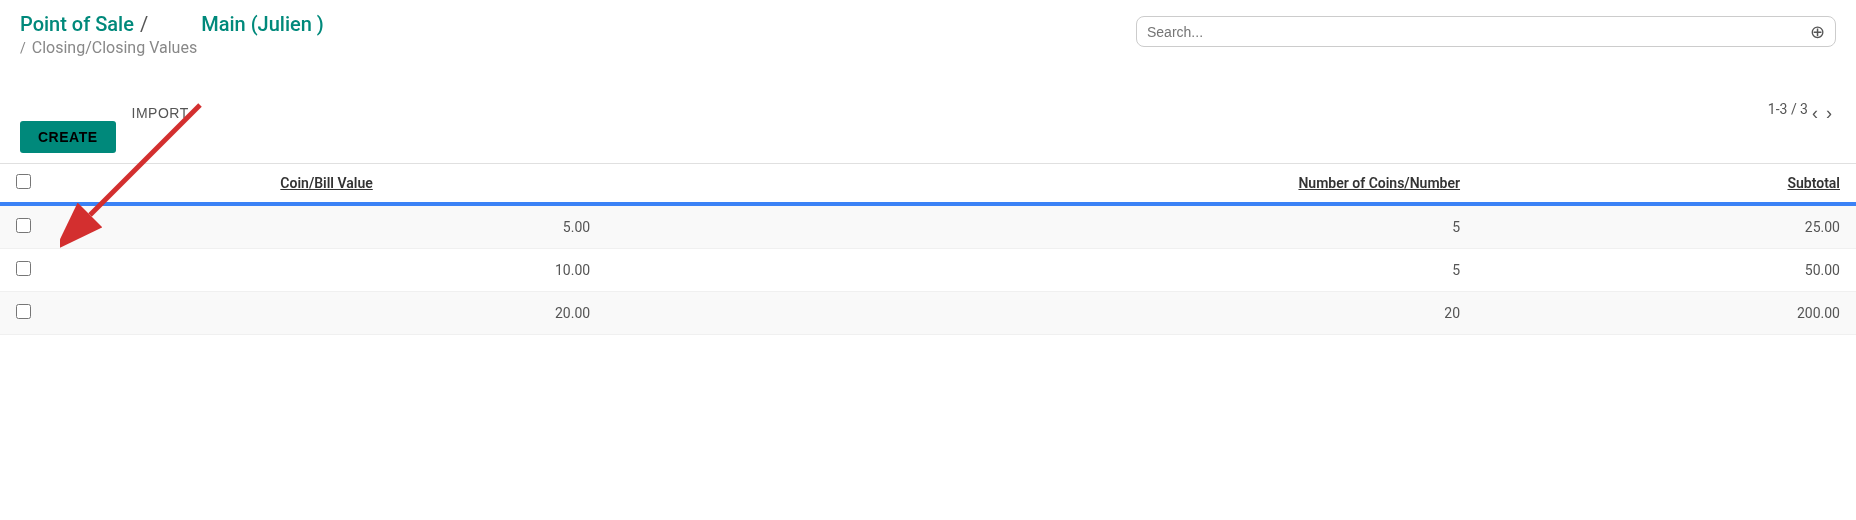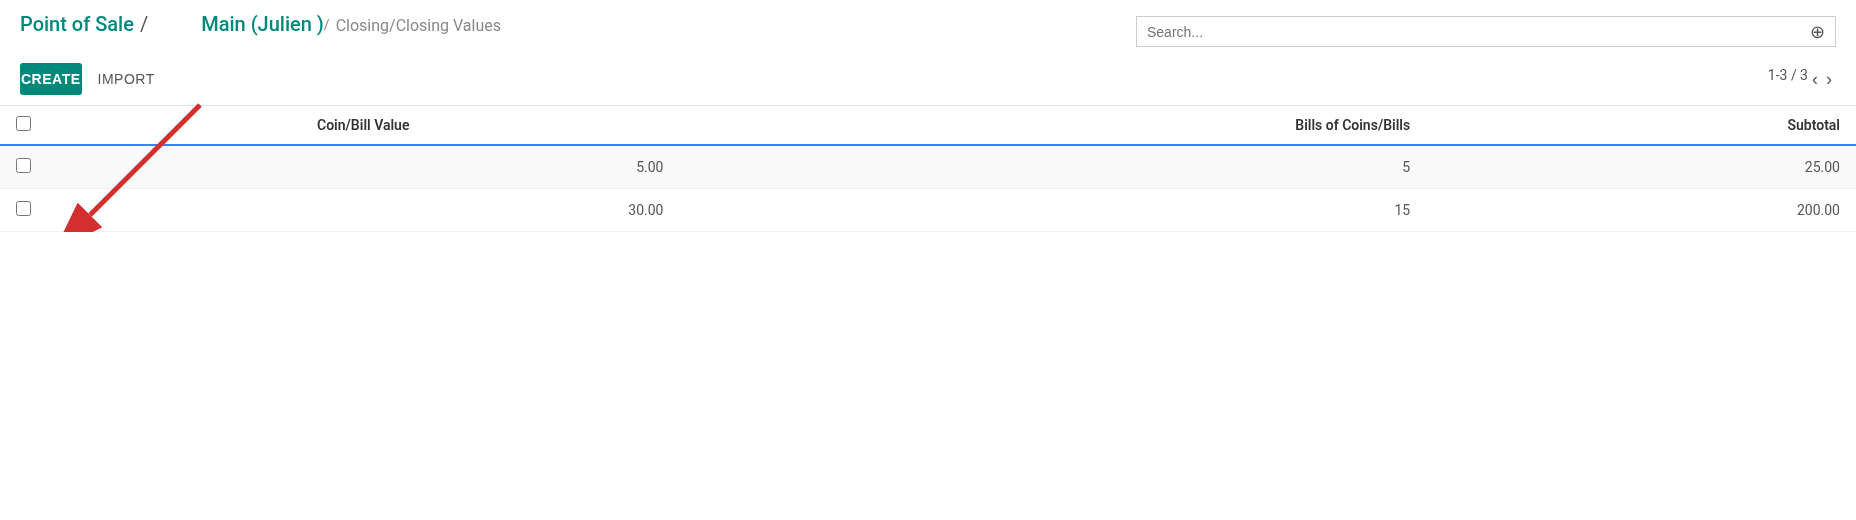--- a/index.html
+++ b/index.html
@@ -1,40 +1,40 @@
 <!DOCTYPE html>
 <html><head>
   <meta charset="utf-8">
   <style>
     * { box-sizing: border-box; margin: 0; padding: 0; }
     body { font-family: 'Roboto', Arial, sans-serif; font-size: 14px; color: #333; background: #fff; }
 
     .header { padding: 12px 20px 6px 20px; display: flex; align-items: flex-start; justify-content: space-between; }
-    .breadcrumb { display: flex; }
+    .breadcrumb { display: flex; flex-direction: column; }
     .breadcrumb-line1 { display: flex; align-items: center; gap: 6px; }
     .breadcrumb-pos { color: #00897b; font-size: 20px; font-weight: 500; text-decoration: none; }
     .breadcrumb-sep { color: #555; font-size: 20px; }
     .breadcrumb-main { color: #00897b; font-size: 20px; font-weight: 500; margin-left: 47px; }
     .breadcrumb-line2 { display: flex; align-items: center; gap: 6px; margin-top: 2px; }
     .breadcrumb-sep2 { color: #888; font-size: 14px; }
     .breadcrumb-sub { color: #888; font-size: 16px; }
 
-    .search-bar { display: flex; align-items: center; border: 1px solid #ccc; border-radius: 0; padding: 4px 10px; width: 700px; margin-top: 4px; }
+    .search-bar { display: flex; align-items: center; border: 1px solid #ccc; border-radius: 8px; padding: 4px 10px; width: 700px; margin-top: 4px; }
     .search-bar input { border: none; outline: none; width: 100%; font-size: 14px; color: #555; background: transparent; }
     .search-icon { color: #555; font-size: 18px; cursor: pointer; }
 
     .toolbar { padding: 10px 20px; display: flex; align-items: center; justify-content: space-between; border-bottom: 1px solid #e0e0e0; }
     .toolbar-left { display: flex; align-items: center; gap: 10px; }
-    .btn-create { background: #00897b; color: #ffffff; border: none; padding: 8px 1px; font-size: 14px; font-weight: 600; letter-spacing: 0.5px; cursor: pointer; border-radius: 3px; }
+    .btn-create { background: #00897b; color: #000000; border: none; padding: 8px 18px; font-size: 14px; font-weight: 600; letter-spacing: 0.5px; cursor: pointer; border-radius: 3px; margin-top: 48px; }
     .btn-import { background: transparent; color: #555; border: none; font-size: 14px; font-weight: 400; cursor: pointer; padding: 8px 6px; letter-spacing: 0.5px; }
     .pagination { display: flex; align-items: flex-start; gap: 0; color: #555; font-size: 14px; }
     .pag-btn { background: none; border: none; cursor: pointer; color: #555; font-size: 18px; padding: 2px 4px; }
 
     .table { width: 100%; border-collapse: collapse; }
-    .table thead tr { border-bottom: 2px solid #3b82f6; }
+    .table thead tr { border-bottom: 4px solid #3b82f6; text-decoration: underline; }
     .table th { padding: 10px 16px; text-align: right; font-weight: 600; font-size: 14px; color: #333; }
     .table th.col-checkbox { width: 40px; text-align: center; }
     .table th.col-coinbill { text-align: center; }
     .table td { padding: 12px 16px; text-align: right; font-size: 14px; color: #555; border-bottom: 1px solid #f0f0f0; }
     .table td.col-checkbox { text-align: center; }
     .table tbody tr:nth-child(odd) { background: #f9f9f9; }
     .table tbody tr:nth-child(even) { background: #fff; }
 
     input[type="checkbox"] { width: 15px; height: 15px; cursor: pointer; accent-color: #00897b; }
 
@@ -84,35 +84,41 @@
     </div>
   </div>
 
   <table class="table">
     <thead>
       <tr>
         <th class="col-checkbox">
           <input type="checkbox" style="">
         </th>
         <th class="col-coinbill">Coin/Bill Value</th>
-        <th>Bills of Coins/Bills</th>
+        <th>Number of Coins/Number</th>
         <th>Subtotal</th>
       </tr>
     </thead>
     <tbody id="table-body">
     <tr>
           <td class="col-checkbox"><input type="checkbox" style=""></td>
           <td>5.00</td>
           <td>5</td>
           <td>25.00</td>
         </tr>
         <tr>
           <td class="col-checkbox"><input type="checkbox" style=""></td>
-          <td>30.00</td>
-          <td>15</td>
+          <td>10.00</td>
+          <td>5</td>
+          <td>50.00</td>
+        </tr>
+        <tr>
+          <td class="col-checkbox"><input type="checkbox" style=""></td>
+          <td>20.00</td>
+          <td>20</td>
           <td>200.00</td>
         </tr>
       </tbody>
   </table>
 
   <svg class="arrow-overlay" width="160" height="160" viewBox="0 0 160 160">
     <defs>
       <marker id="arrowhead" markerWidth="10" markerHeight="7" refX="0" refY="3.5" orient="auto">
         <polygon points="0 0, 10 3.5, 0 7" fill="#d32f2f"></polygon>
       </marker>

